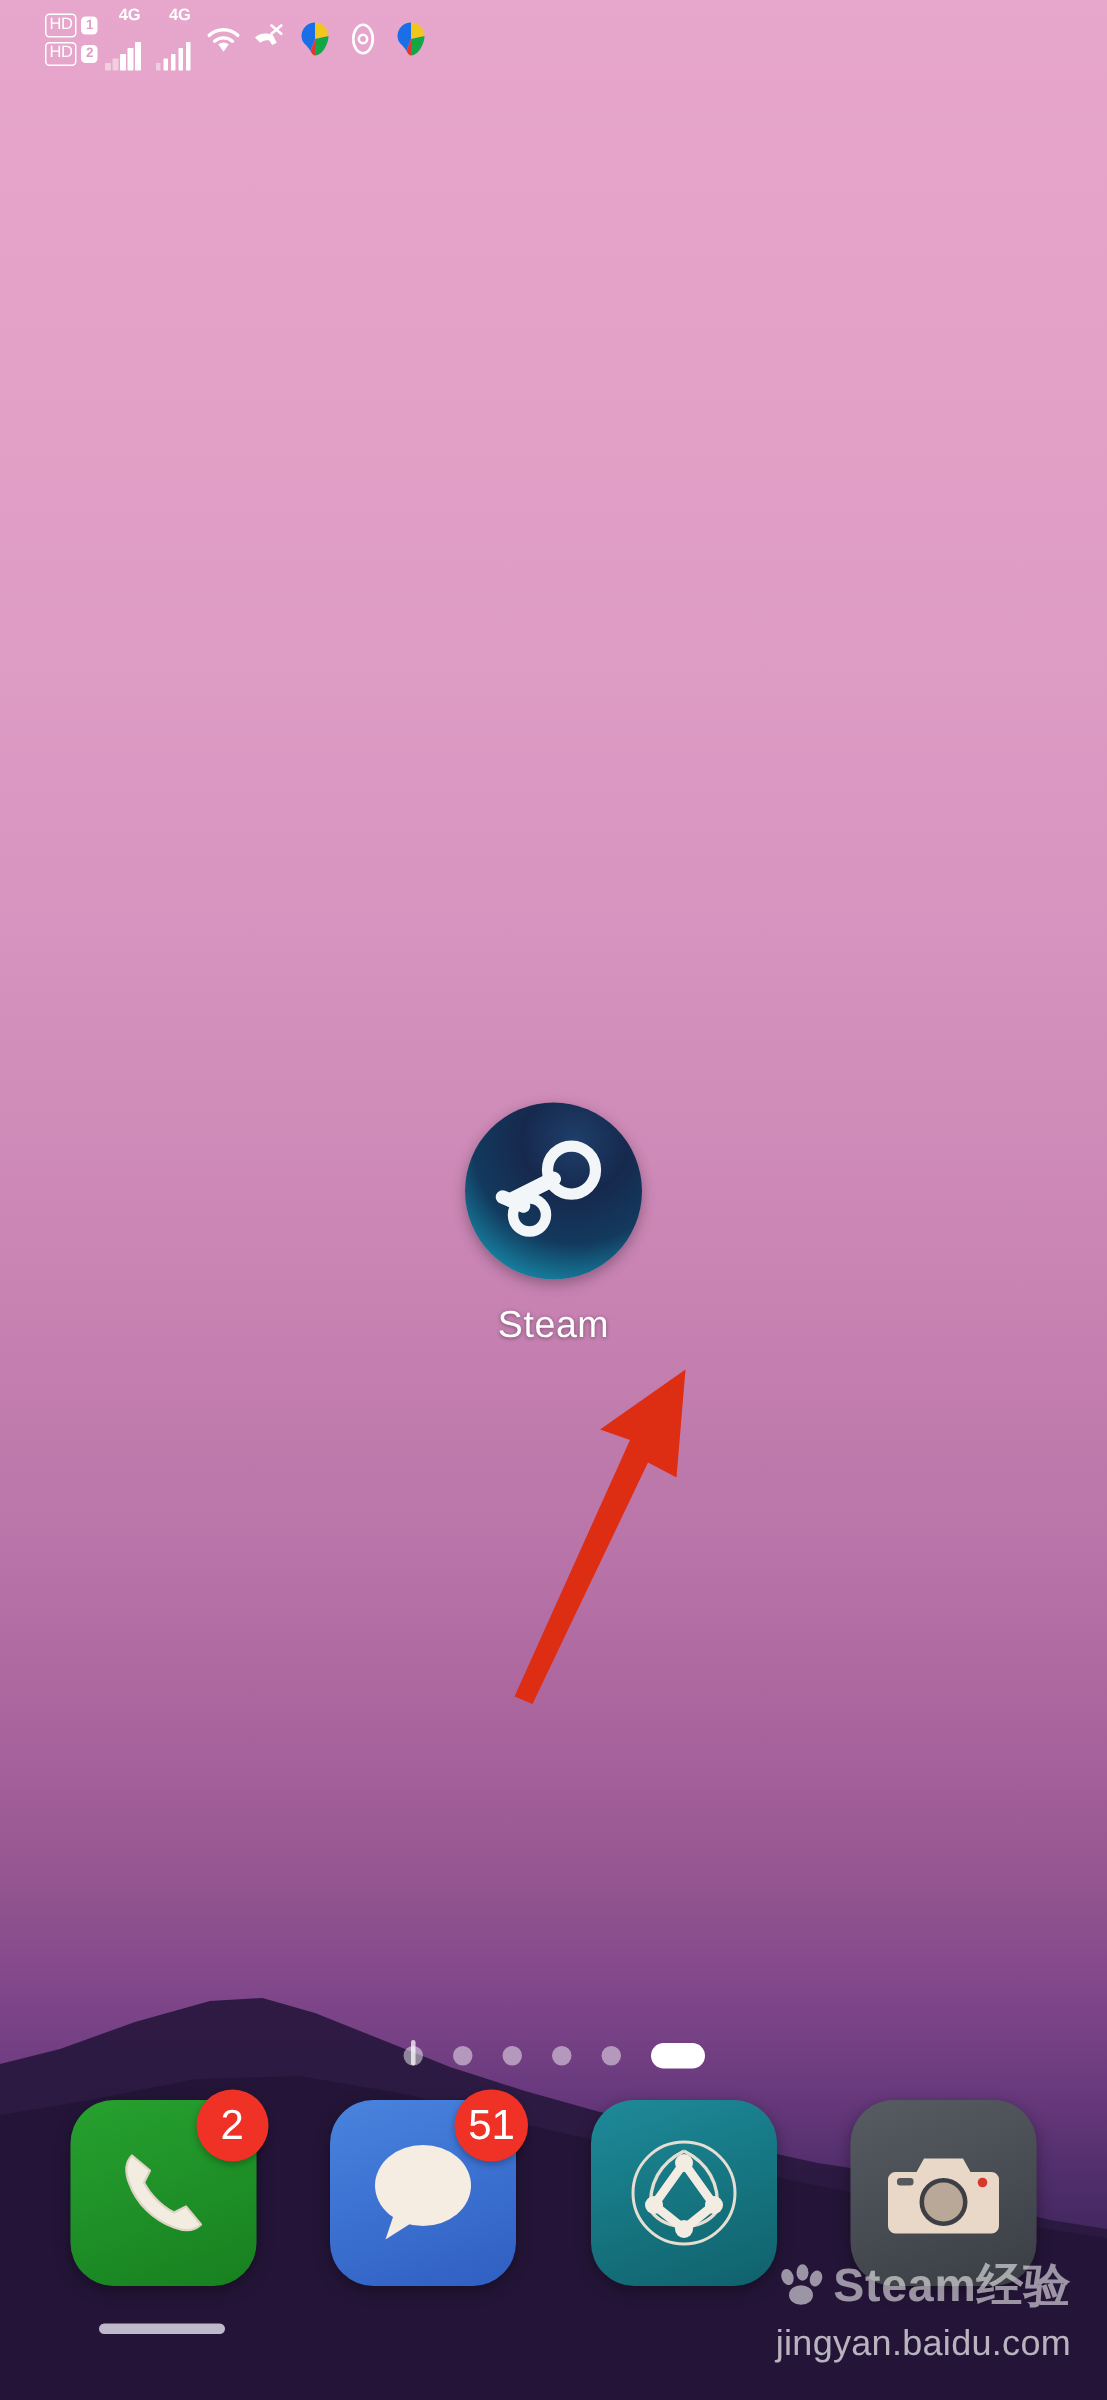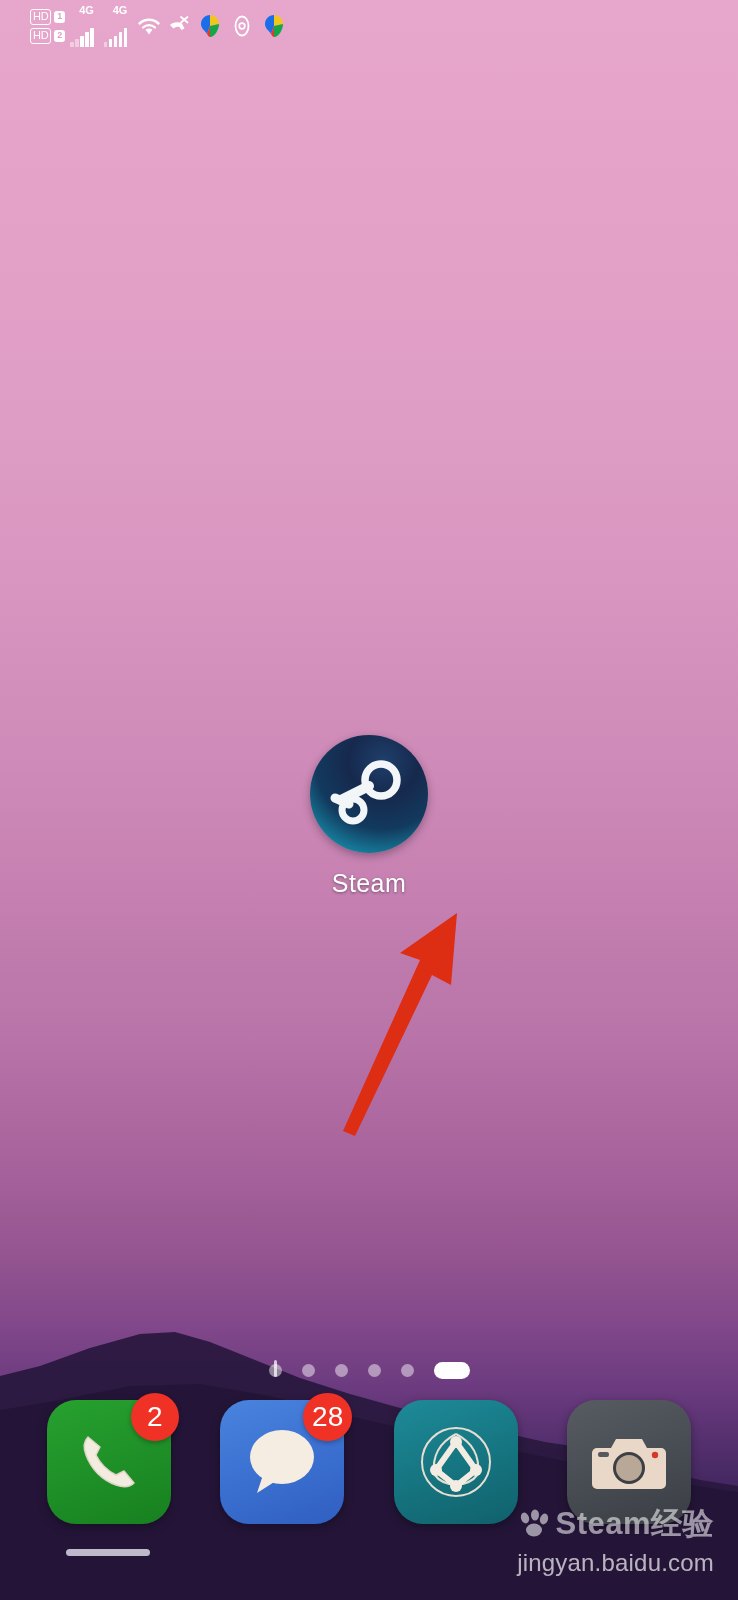--- a/index.html
+++ b/index.html
@@ -276,21 +276,21 @@
     <span class="badge">2</span>
   </div>
 
   <div class="dock-app">
     <div class="dicon d-msg">
       <svg width="90" height="90" viewBox="0 0 90 90">
         <ellipse cx="45" cy="40" rx="32" ry="27" fill="#f5ece2"></ellipse>
         <path d="M26 58 L20 76 L42 62 Z" fill="#f5ece2"></path>
       </svg>
     </div>
-    <span class="badge">28</span>
+    <span class="badge">51</span>
   </div>
 
   <div class="dock-app">
     <div class="dicon d-brow">
       <svg width="92" height="92" viewBox="0 0 92 92">
         <circle cx="46" cy="46" r="34" fill="none" stroke="#e6ded2" stroke-width="2"></circle>
         <path d="M46 18 C30 26 22 40 24 58 M46 18 C62 26 70 40 68 58 M24 58 C34 72 58 72 68 58" fill="none" stroke="#e6ded2" stroke-width="2.2"></path>
         <path d="M46 26 L26 54 L46 70 L66 54 Z" fill="none" stroke="#f2ece2" stroke-width="6" stroke-linejoin="round"></path>
         <circle cx="46" cy="26" r="6" fill="#f2ece2"></circle>
         <circle cx="26" cy="54" r="6" fill="#f2ece2"></circle>

